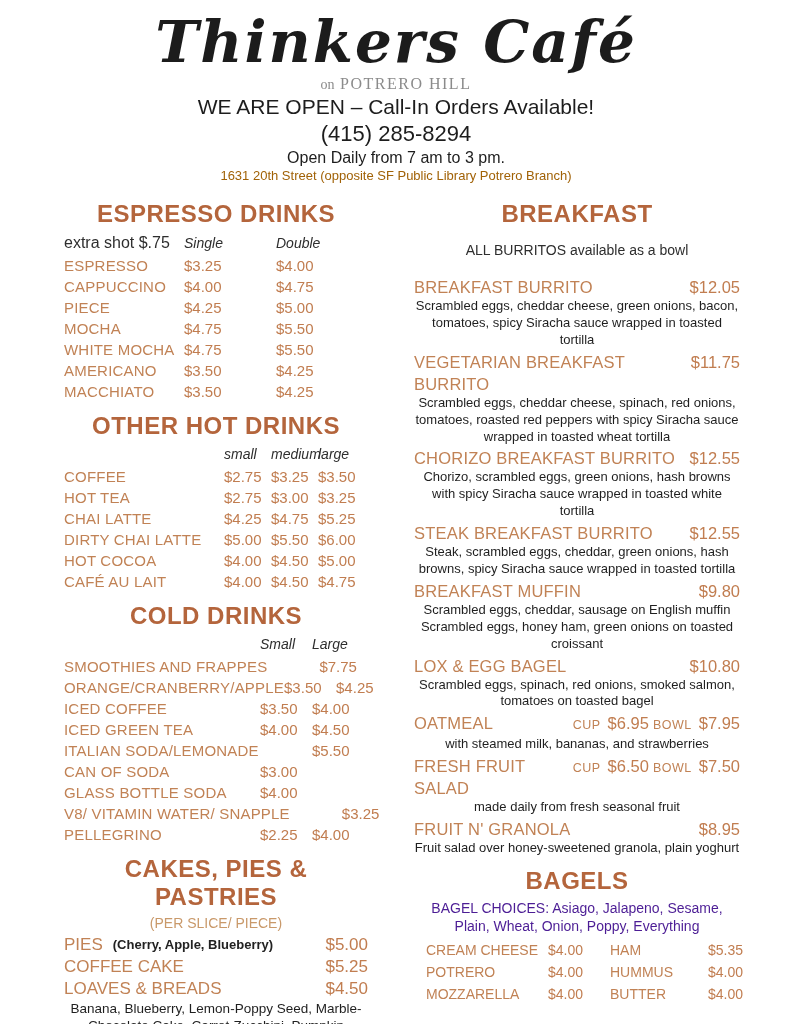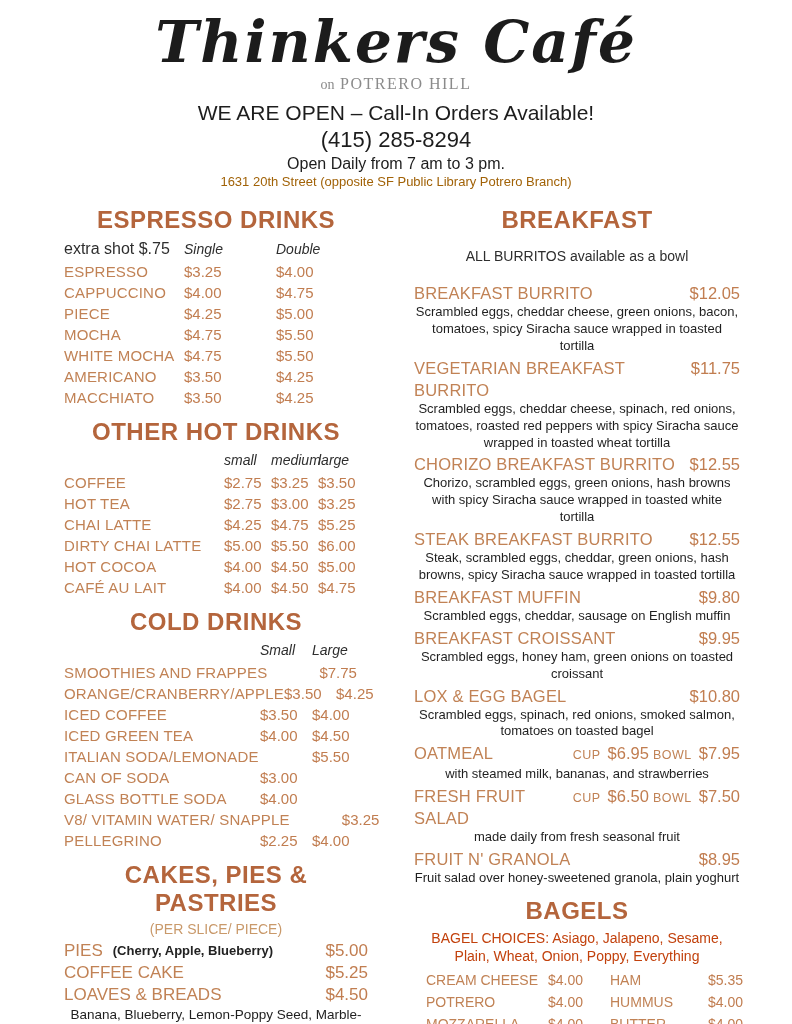--- a/index.html
+++ b/index.html
@@ -5,21 +5,21 @@
   html,body{margin:0;padding:0;background:#fff;}
   body{width:792px;height:1024px;overflow:hidden;font-family:"Liberation Sans",sans-serif;color:#3a3a3a;}
   .page{width:792px;height:1024px;box-sizing:border-box;padding-top:12px;}
 
   
   .masthead{text-align:center;line-height:1.15;}
   .cafe-title{margin:0;font-family:"DejaVu Serif",serif;font-style:italic;font-weight:bold;
               font-size:58px;color:#1c1c1c;letter-spacing:2px;line-height:1.05;}
   .subtitle{color:#8b8b8b;font-family:"Liberation Serif",serif;font-size:16px;letter-spacing:1.5px;margin-top:2px;}
   .subtitle .on{font-size:14px;letter-spacing:0;text-transform:lowercase;}
-  .open-banner{font-size:21px;color:#1d1d1d;margin-top:8px;}
+  .open-banner{font-size:21px;color:#1d1d1d;margin-top:2px;}
   .phone{font-size:22px;color:#1d1d1d;margin-top:2px;}
   .hours{font-size:16px;color:#1d1d1d;margin-top:2px;}
   .address{font-size:13px;color:#a16207;margin-top:2px;}
 
   
   .columns{display:grid;grid-template-columns:396px 396px;margin-top:6px;}
   .col{box-sizing:border-box;}
   .col.left{padding:0 28px 0 64px;}
   .col.right{padding:0 52px 0 18px;}
 
@@ -50,21 +50,21 @@
   .bk-note{font-size:14px;color:#2e2e2e;text-align:center;margin:14px 0 18px 0;}
   .bk-row{display:flex;align-items:baseline;justify-content:space-between;line-height:22px;margin-top:2px;}
   .bk-row .iname{font-size:16.5px;color:#c18255;letter-spacing:0.2px;}
   .bk-row .price{font-size:16.5px;color:#c17d50;white-space:nowrap;}
   .bk-desc{font-size:13px;color:#1f1f1f;text-align:center;line-height:1.3;}
   .cb-label{font-size:12.5px;color:#c18255;letter-spacing:0.5px;}
   .cb-group .price{margin-left:3px;}
   .cb-group{display:flex;align-items:baseline;gap:4px;}
 
   
-  .bagel-choices{font-size:14px;color:#c2410c;text-align:center;line-height:1.3;margin-bottom:4px;padding:0 10px;}
+  .bagel-choices{font-size:14px;color:#4c1d95;text-align:center;line-height:1.3;margin-bottom:4px;padding:0 10px;}
   .bagel-table{width:302px;margin:0 auto;}
   .bagel-row{display:grid;grid-template-columns:122px 62px 98px 1fr;align-items:baseline;line-height:22px;}
   .bagel-row .iname{font-size:14px;color:#c18255;white-space:nowrap;}
   .bagel-row .price{font-size:14px;color:#c17d50;}
 </style>
 </head>
 <body>
 
 <div class="page">
 
@@ -337,24 +337,20 @@
 
           <div>
             <div class="bk-row">
               <span class="iname">BREAKFAST MUFFIN</span>
               <span class="price">$9.80</span>
             </div>
             <div class="bk-desc">Scrambled eggs, cheddar, sausage on English muffin</div>
           </div>
 
           <div>
-            <div class="bk-row">
-              <span class="iname">BREAKFAST CROISSANT</span>
-              <span class="price">$9.95</span>
-            </div>
             <div class="bk-desc">Scrambled eggs, honey ham, green onions on toasted croissant</div>
           </div>
 
           <div>
             <div class="bk-row">
               <span class="iname">LOX &amp; EGG BAGEL</span>
               <span class="price">$10.80</span>
             </div>
             <div class="bk-desc">Scrambled eggs, spinach, red onions, smoked salmon, tomatoes on toasted bagel</div>
           </div>

